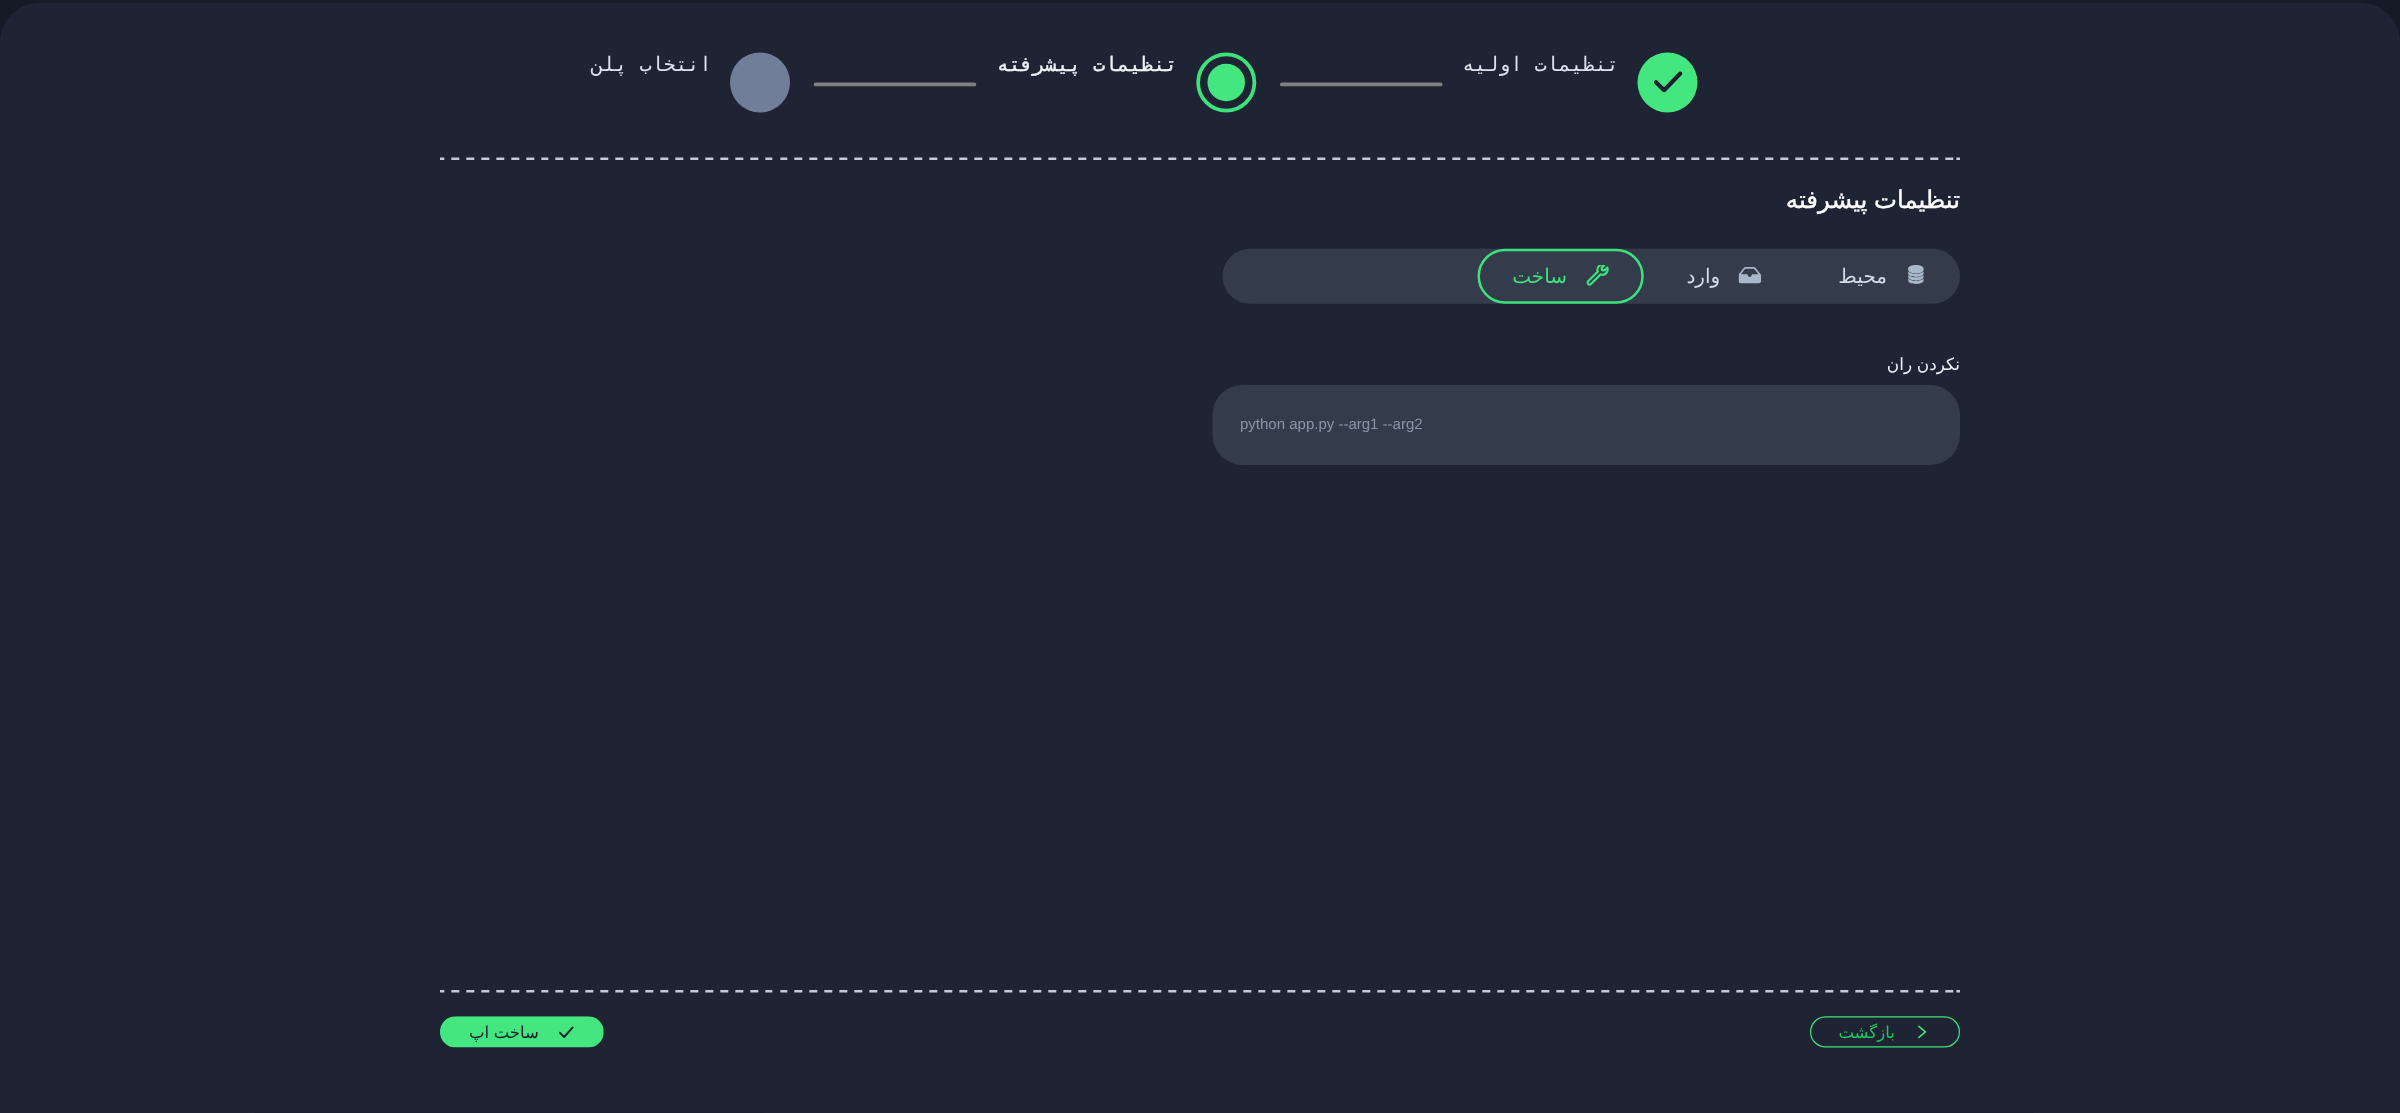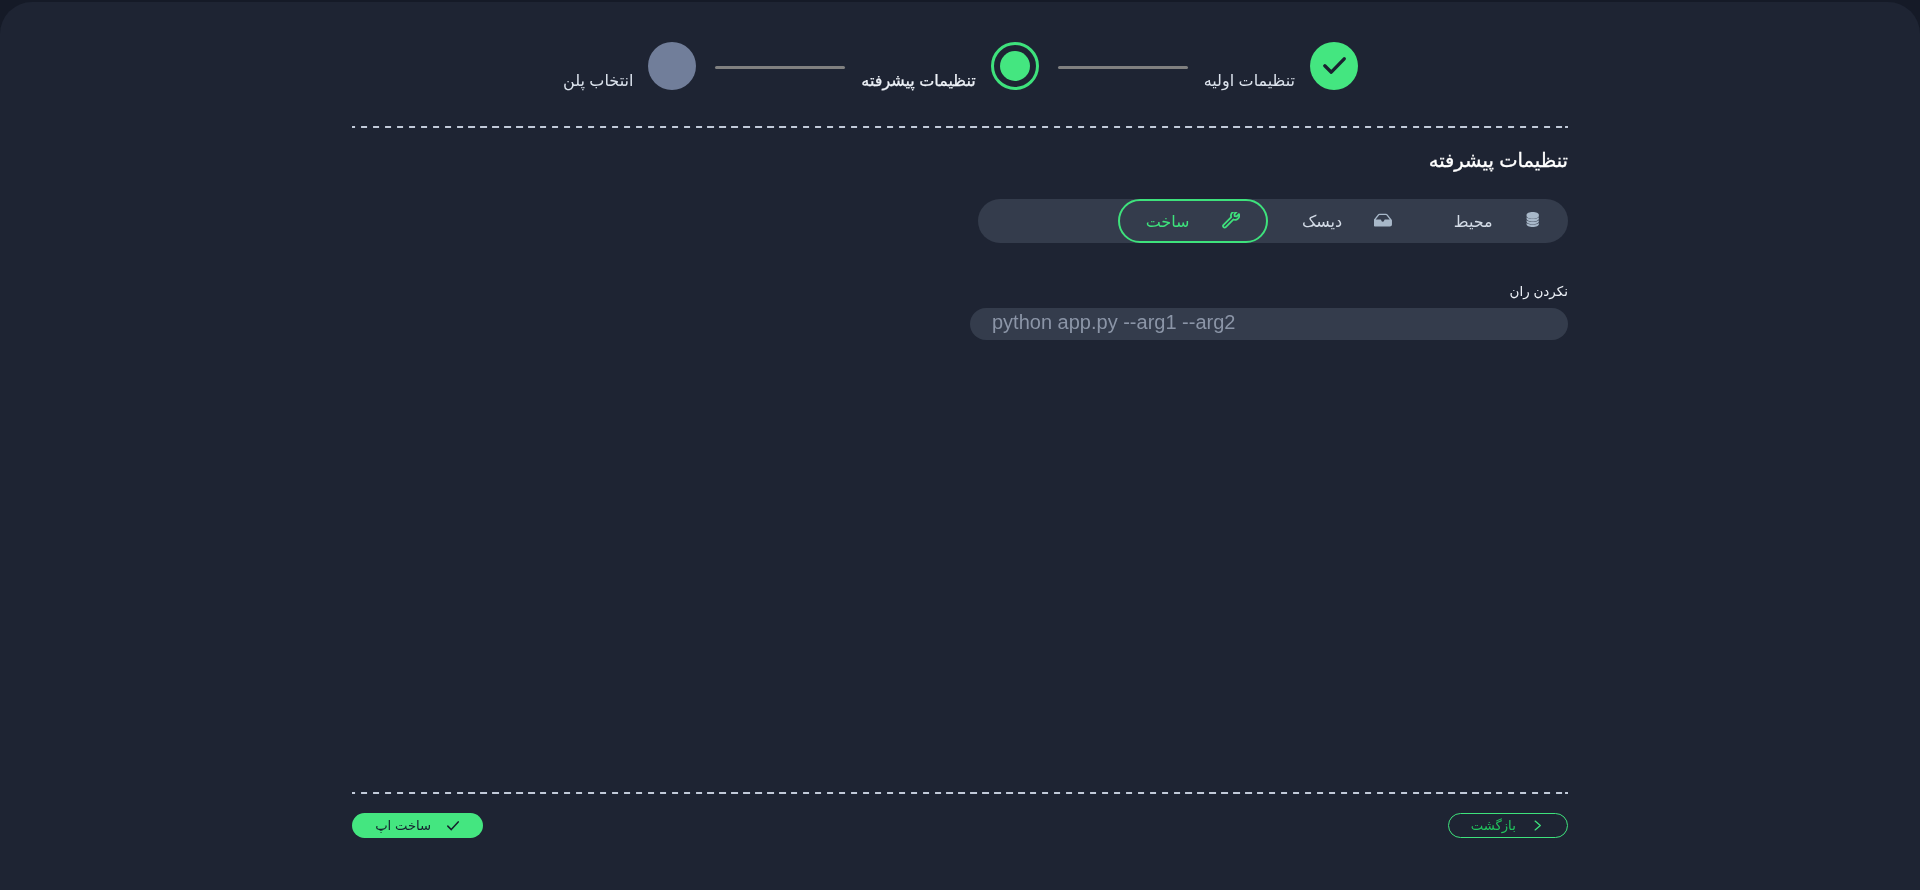--- a/index.html
+++ b/index.html
@@ -16,21 +16,21 @@
     background: #1e2433;
     border-radius: 32px 32px 0 0;
   }
   
   .stepper {
     position: absolute;
     top: 40.3px; left: 352px; width: 1006px; height: 48px;
     display: flex; align-items: center; justify-content: flex-start;
     direction: rtl;
   }
-  .step { display: flex; align-items: flex-end; gap: 15px; flex-direction: row-reverse; }
+  .step { display: flex; align-items: flex-start; gap: 15px; flex-direction: row-reverse; font-family: Liberation Mono, monospace; }
   .step-label { font-size: 16px; color: #dbe2ec; white-space: nowrap; }
   .step-label.active { color: #eef2f8; -webkit-text-stroke: 0.25px #eef2f8; }
   .dot { width: 48px; height: 48px; border-radius: 50%; flex: 0 0 48px; position: relative; }
   .dot.done { background: #44e680; display: flex; align-items: center; justify-content: center; }
   .dot.current { border: 3px solid #3ee27c; }
   .dot.current::after {
     content: ""; position: absolute; left: 50%; top: 50%;
     width: 30px; height: 30px; margin: -15px 0 0 -15px;
     border-radius: 50%; background: #44e680;
   }
@@ -52,35 +52,35 @@
   .subtitle { font-size: 15.3px; color: #e3e9f2; text-align: right; margin-top: 17.5px; line-height: 1; }
 
   .tabs {
     margin-top: 29px;
     width: 590px; height: 44px; background: #343c4c;
     border-radius: 22px; display: flex; flex-direction: row-reverse;
     align-items: center; justify-content: flex-end; gap: 6px;
     margin-right: 0;
   }
   .tab {
-    display: flex; align-items: center; gap: 32px;
+    display: flex; align-items: center; gap: 15px;
     height: 44px; padding: 0 26px; color: #d3dbe6; font-size: 16px;
     border-radius: 22px; border: 2px solid transparent; cursor: pointer;
     white-space: nowrap; flex-direction: row;
   }
   .tab.active { color: #3ee27c; border-color: #3ee27c; }
   .tab svg { display: block; }
   .ic, .sic { display: flex; align-items: center; justify-content: center; flex: none; }
 
   .field { margin-top: 42px; }
   .field-label { font-size: 13.5px; color: #eef2f8; text-align: right; line-height: 1; }
   .cmd-input {
     margin-top: 9px;
-    width: 598px; height: 32px; background: #343c4c; border: none;
-    border-radius: 24px; padding: 0 22px 2px; font-size: 20px; color: #fca5a5;
+    width: 598px; height: 64px; background: #343c4c; border: none;
+    border-radius: 24px; padding: 0 22px 2px; font-size: 12px; color: #fca5a5;
     font-family: "Liberation Sans", "DejaVu Sans", sans-serif; direction: ltr; text-align: left;
     display: block; margin-right: 0; outline: none;
   }
   .cmd-input::placeholder { color: #8b95a7; }
   .field-hint { margin-top: 11px; font-size: 13.5px; color: #e2e8f1; text-align: right; line-height: 1; }
 
   
   .footer { position: absolute; left: 352px; top: 811.9px; width: 1216px; height: 36px; direction: rtl; }
   .btn {
     display: inline-flex; align-items: center; gap: 15px;
@@ -133,21 +133,21 @@
         </svg>
           </span>
         <span>ساخت</span>
       </div>
       <div class="tab">
         <span class="ic">
             <svg width="17.5" height="17.5" viewBox="0.2 1.8 15.6 15.6" fill="#a8b8c9">
           <path d="M5.15 4.5a.6.6 0 0 0-.47.23L1.75 8.4H6a.6.6 0 0 1 .6.6 1.4 1.4 0 1 0 2.8 0 .6.6 0 0 1 .6-.6h4.25l-2.93-3.67a.6.6 0 0 0-.47-.23H5.15zM3.74 3.98a1.75 1.75 0 0 1 1.41-.7h5.7c.55 0 1.07.26 1.41.7l3.7 4.64c.17.21.26.48.26.75v3.68c0 .98-.8 1.78-1.78 1.78H1.56A1.78 1.78 0 0 1-.22 13.05V9.37c0-.27.09-.54.26-.75l3.7-4.64z"></path>
         </svg>
           </span>
-        <span>دیسک</span>
+        <span>وارد</span>
       </div>
       <div class="tab">
         <span class="ic">
             <svg width="15.4" height="17.6" viewBox="0 0 14 16" fill="#a8b8c9">
           <path d="M7 0C3.9 0 1.4 1.12 1.4 2.5v1.1C1.4 4.98 3.9 6.1 7 6.1s5.6-1.12 5.6-2.5V2.5C12.6 1.12 10.1 0 7 0z"></path>
           <path d="M1.4 4.85v1.3C1.4 7.53 3.9 8.65 7 8.65s5.6-1.12 5.6-2.5v-1.3C11.4 5.78 9.36 6.35 7 6.35S2.6 5.78 1.4 4.85z"></path>
           <path d="M1.4 7.4v1.3c0 1.38 2.5 2.5 5.6 2.5s5.6-1.12 5.6-2.5V7.4c-1.2.93-3.24 1.5-5.6 1.5S2.6 8.33 1.4 7.4z"></path>
           <path d="M1.4 9.95v1.3c0 1.38 2.5 2.5 5.6 2.5s5.6-1.12 5.6-2.5v-1.3c-1.2.93-3.24 1.5-5.6 1.5s-4.4-.57-5.6-1.5z"></path>
         </svg>
           </span>

